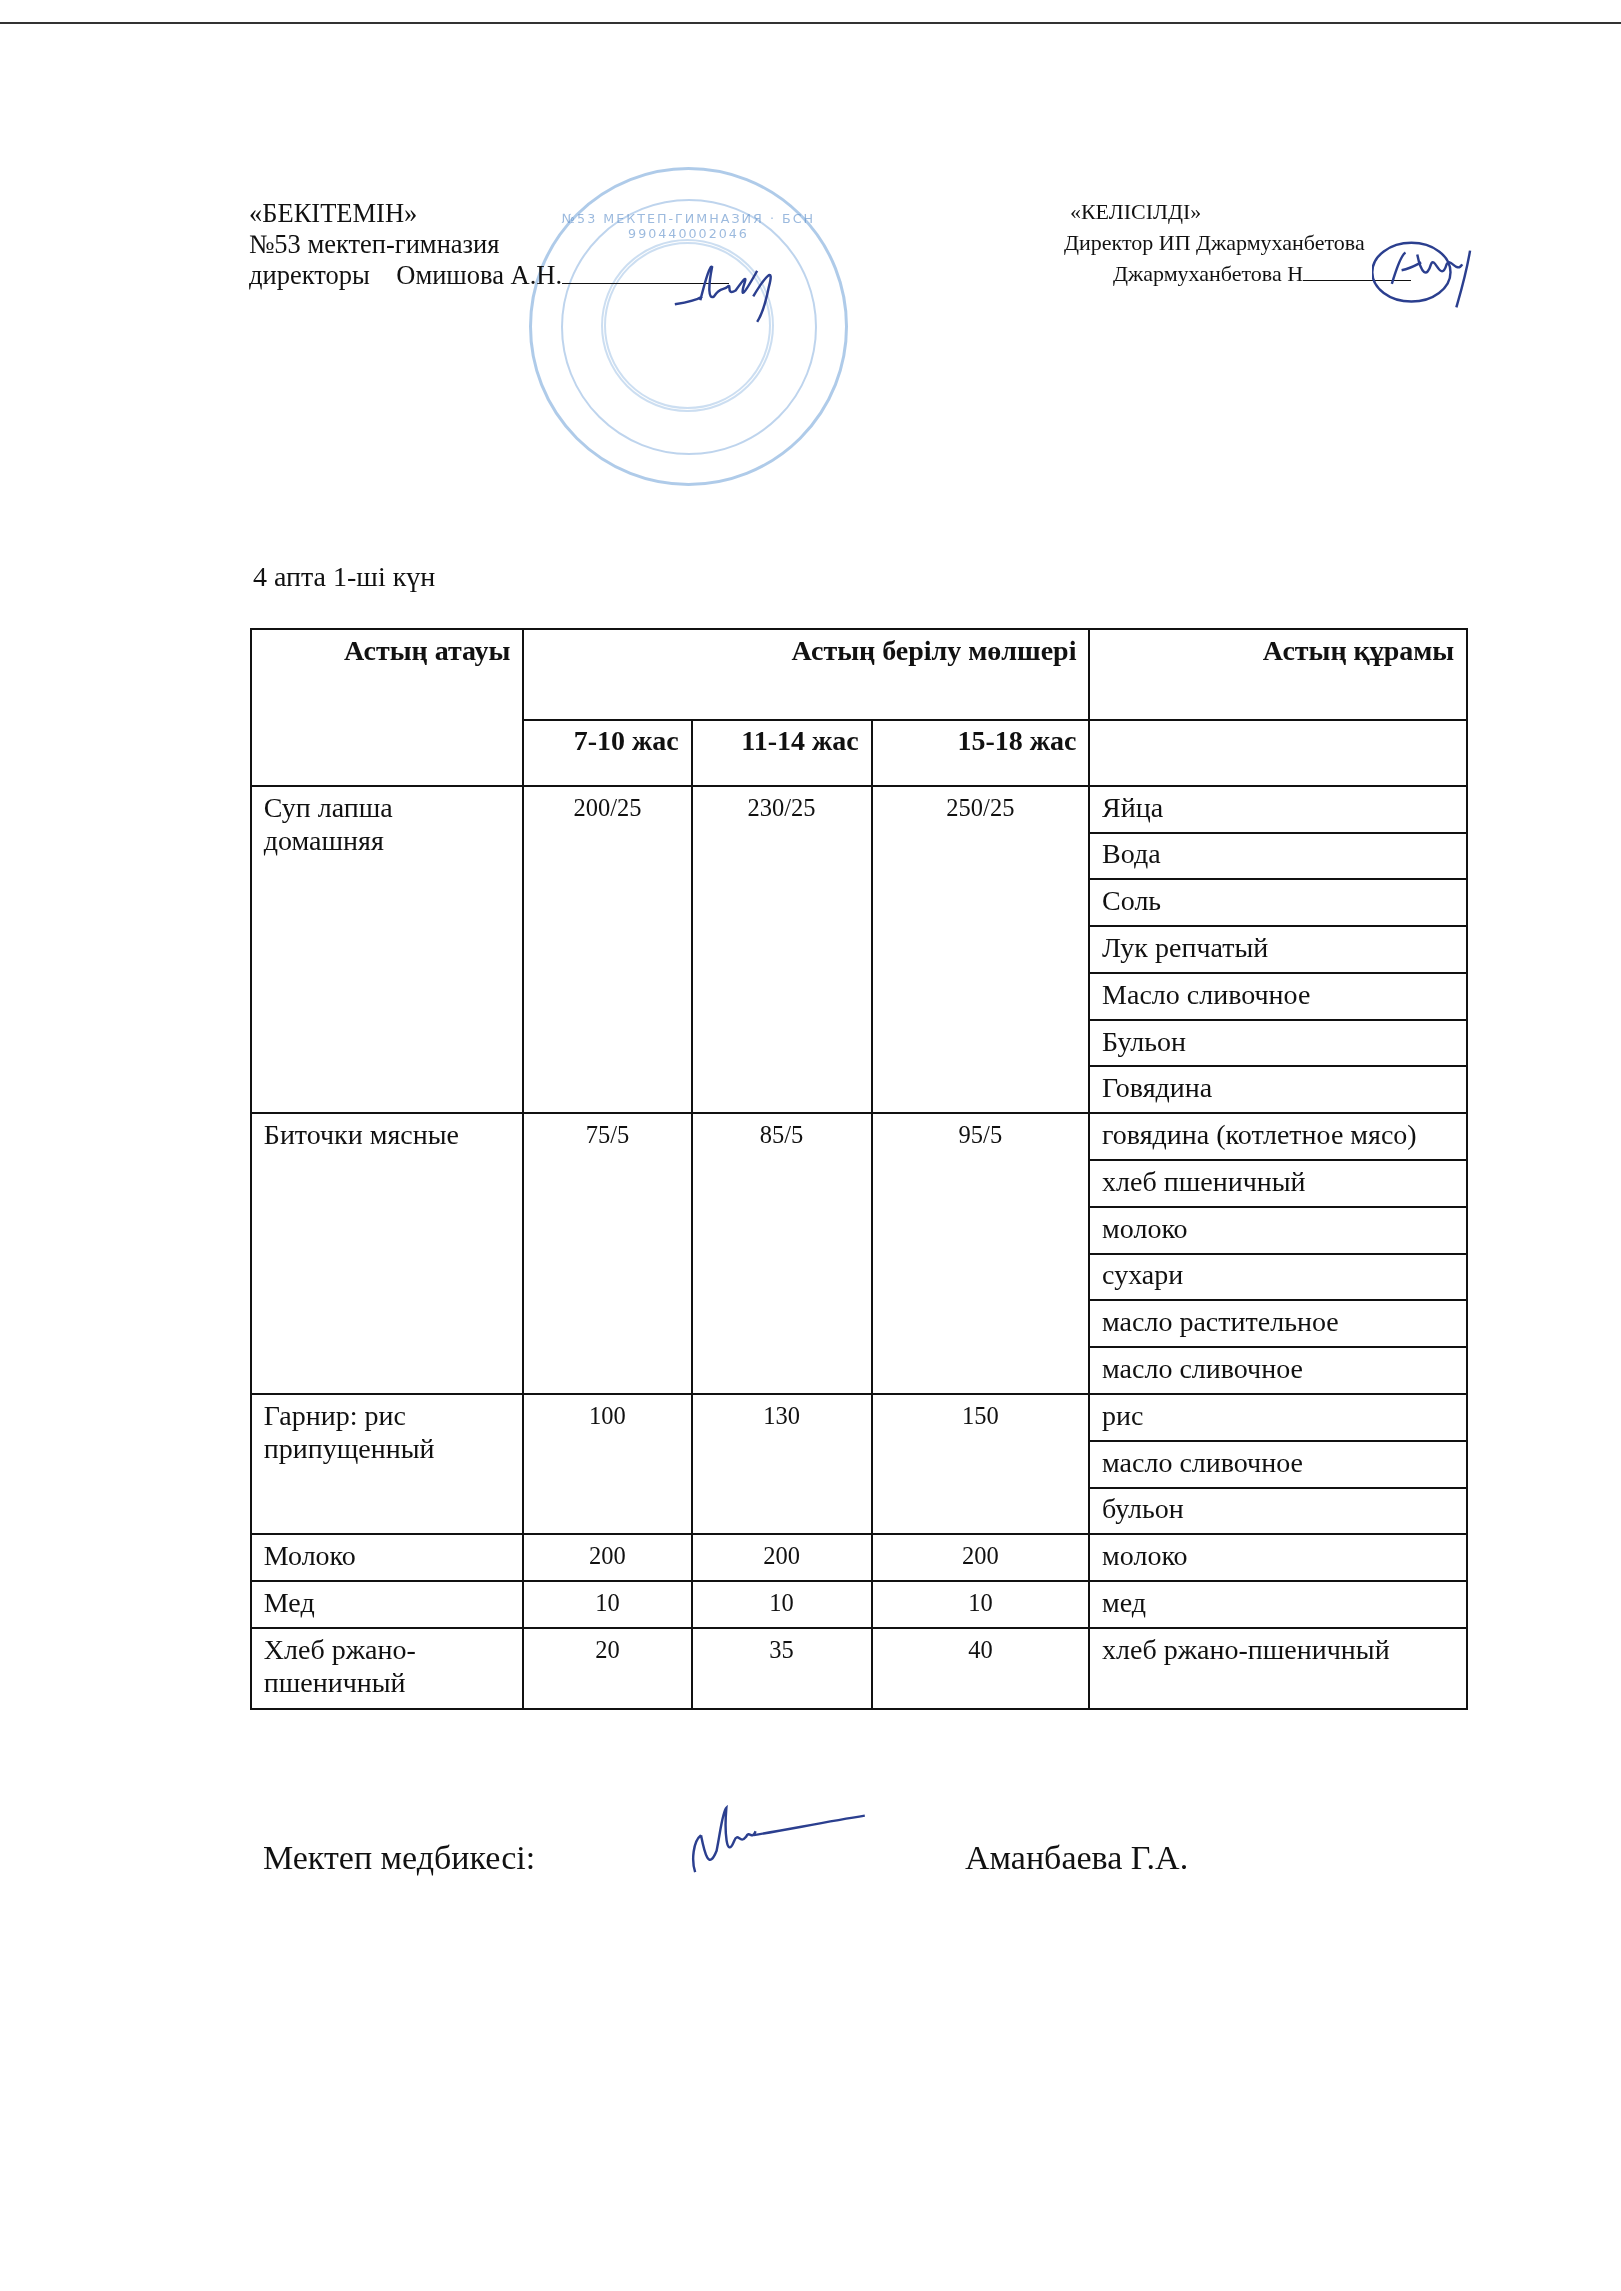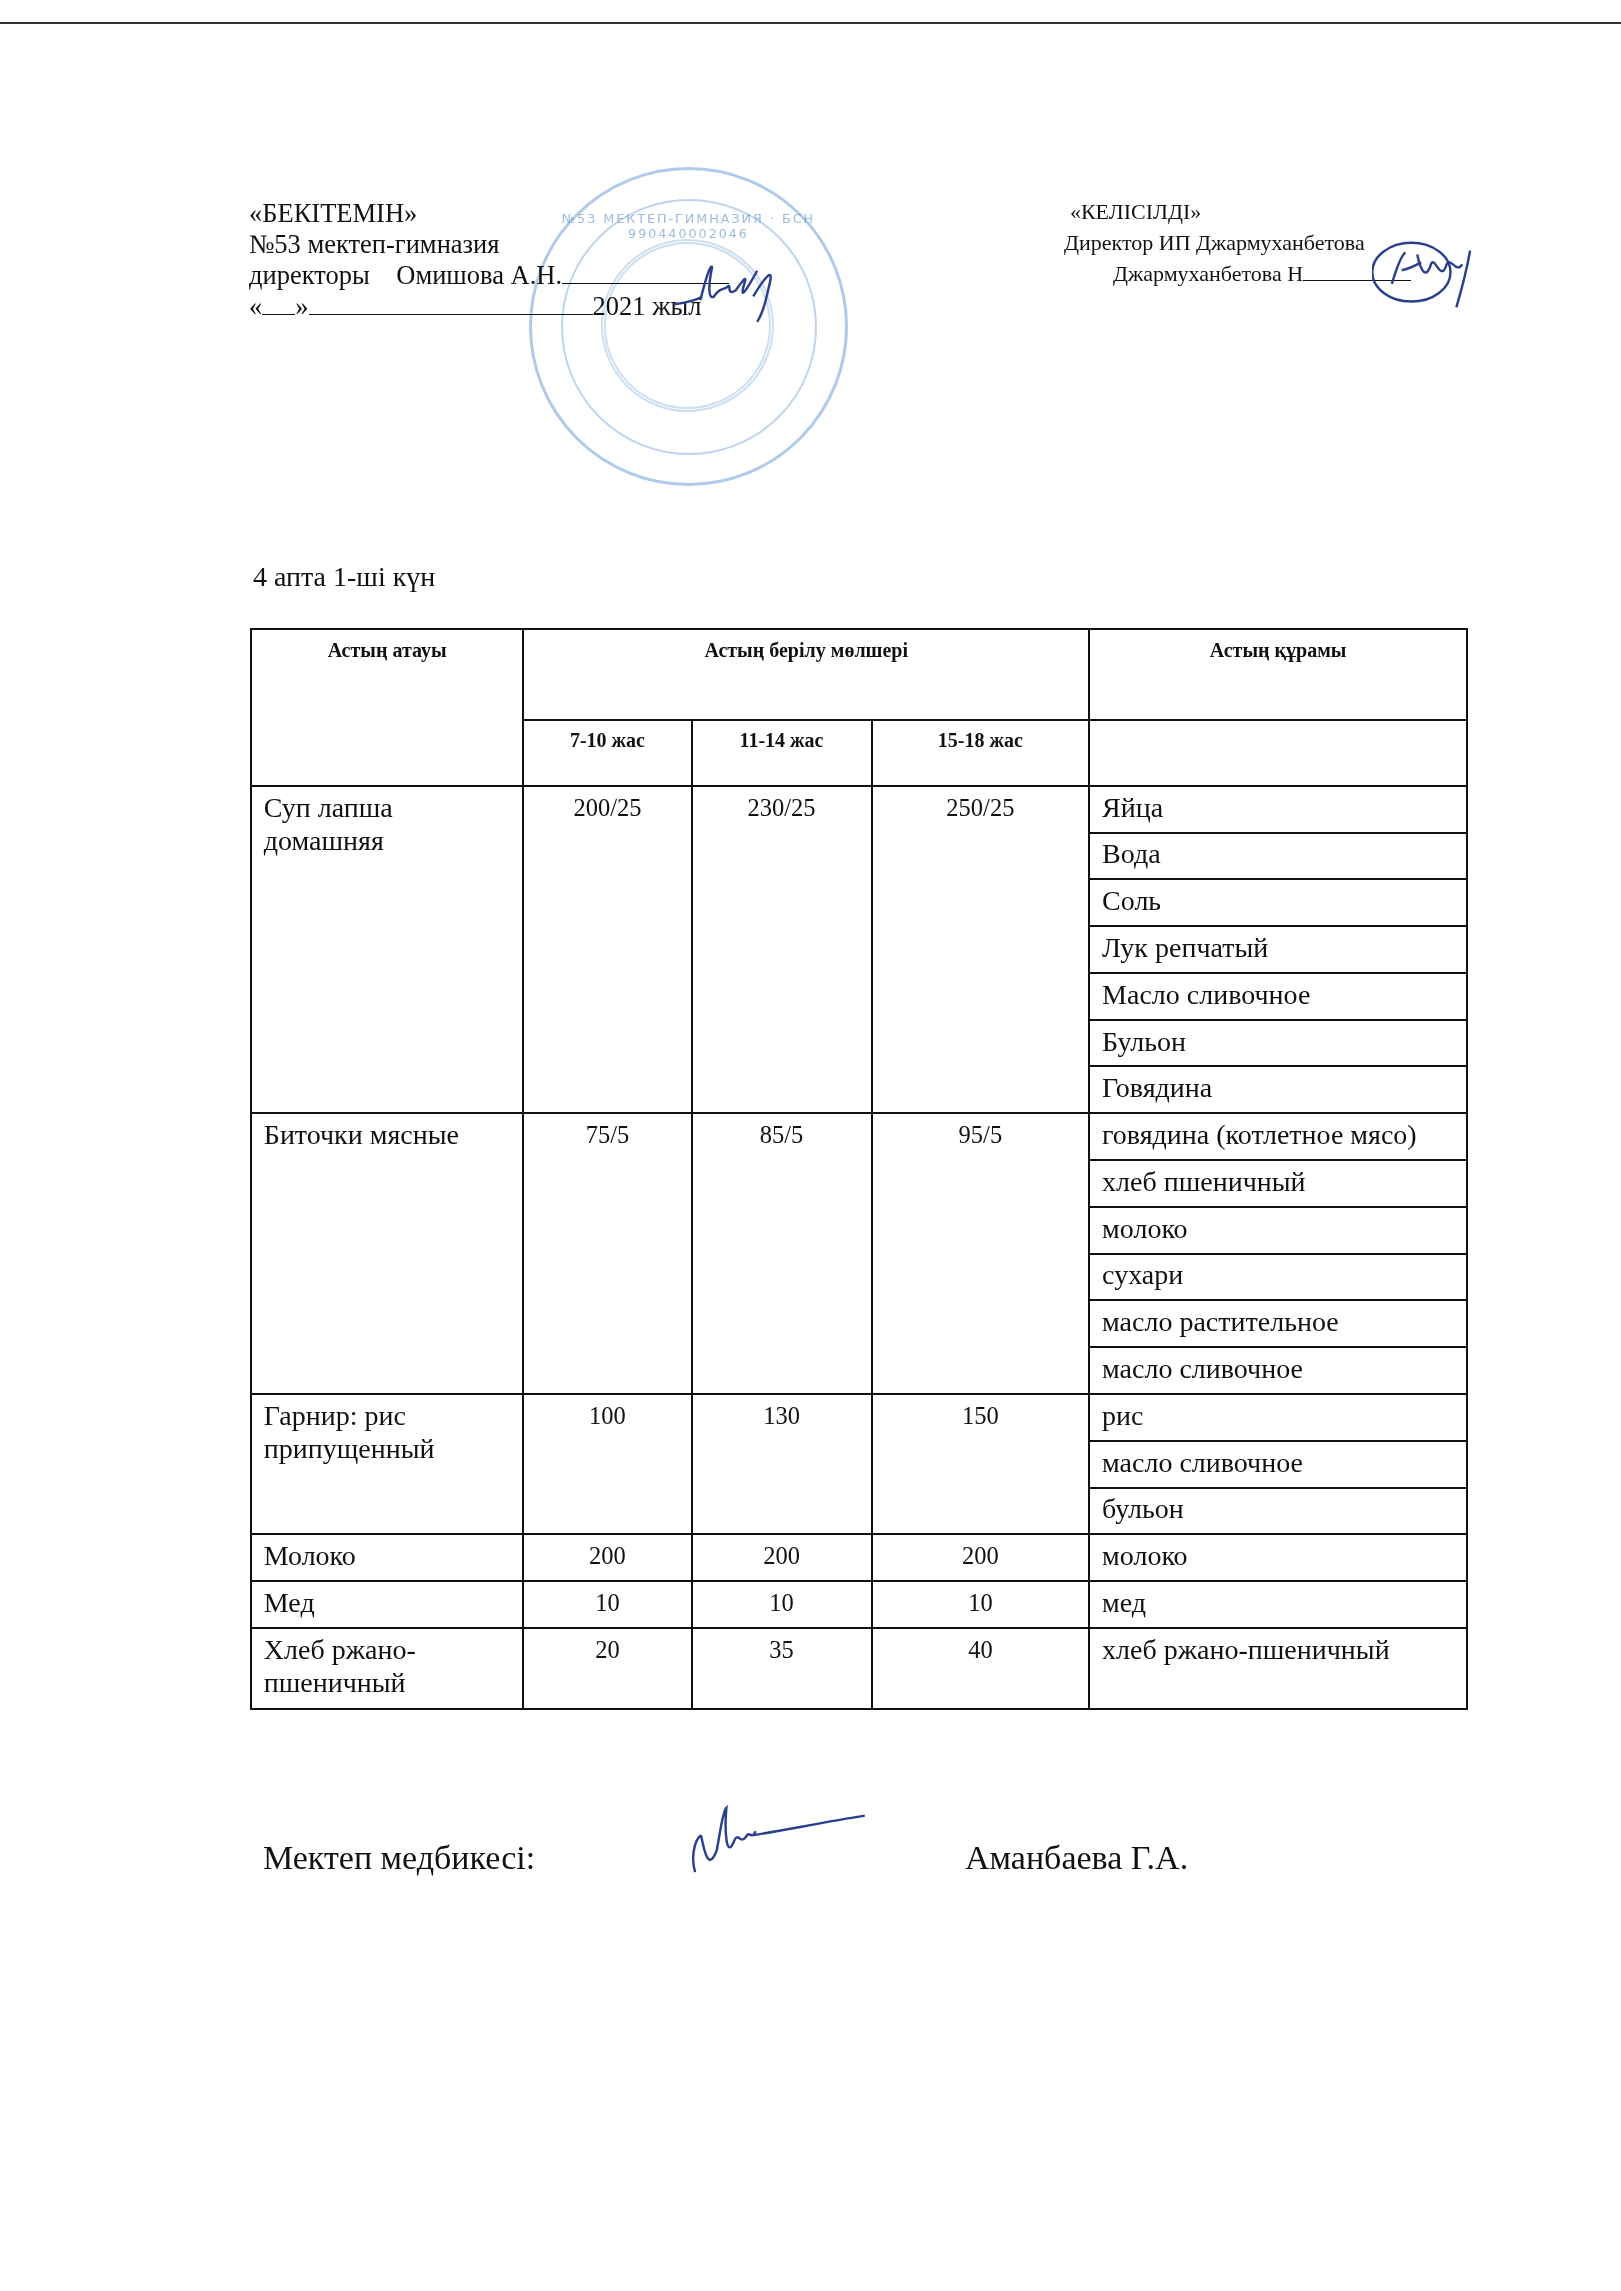--- a/index.html
+++ b/index.html
@@ -27,21 +27,21 @@
   }
   .stamp-text { position:absolute; left:0; top:41px; width:100%; text-align:center;
     font-family:"DejaVu Sans", sans-serif; font-size:12.7px; color:rgba(90,140,200,0.6); letter-spacing:2px; }
   .sig { position:absolute; }
   .title { position:absolute; left:253px; top:555px; font-size:28px; line-height:43px; }
   table.menu {
     position:absolute; left:250px; top:628px; width:1218px; border-collapse:collapse;
     font-size:28px; line-height:33px;
   }
   table.menu td, table.menu th { border:2px solid #111; vertical-align:top; padding:3.9px 11.8px; }
-  table.menu th { font-weight:bold; text-align:center; font-size:20px; }
+  table.menu th { font-weight:bold; text-align:right; font-size:28px; }
   th.h-name { width:249px; height:147px; padding-top:19.6px; }
   th.h-qty { height:76px; padding-top:7.8px;border-radius:16px; }
   th.h-comp { width:358px; padding-top:7.8px; }
   th.h-age { font-size:23.5px; height:53px; padding-top:7.8px; }
   td.name { width:249px; }
   td.qty { text-align:center; font-size:24.5px; }
   td.c1 { width:145px; } td.c2 { width:157px; } td.c3 { width:196px; }
   td.comp { padding:2px 11.8px; height:37px; }
   .footer { position:absolute; top:1839px; font-size:34px; }
 </style>
@@ -55,23 +55,20 @@
   <div class="stamp-core"></div>
   <div class="stamp-text">№53 МЕКТЕП-ГИМНАЗИЯ · БСН 990440002046</div>
 </div>
 
 <div class="approve">
   <div>«БЕКІТЕМІН»</div>
   <div>№53 мектеп-гимназия</div>
   <div>
     <span>директоры</span>&nbsp;&nbsp;&nbsp;
     <span>Омишова А.Н.</span><span class="uline" style="width:167px"></span>
-  </div>
-  <div>
-    <span>«</span><span class="uline" style="width:33px"></span><span>»</span><span class="uline" style="width:284px"></span><span>2021 жыл</span>
   </div>
 </div>
 
 <svg class="sig" style="left:667px;top:257px" width="147" height="69" viewBox="0 0 150 70">
   <path d="M8 48 C 20 46, 30 44, 36 40 M34 44 C 40 20, 44 8, 46 10 C 42 30, 42 44, 48 40 C 54 30, 58 34, 62 30 C 66 26, 60 40, 70 34 C 80 20, 82 18, 78 30 C 74 46, 84 28, 92 14 M88 40 C 100 20, 110 8, 104 30 C 100 50, 96 60, 92 66" stroke="#2b3f8f" stroke-width="2.5" fill="none"></path>
 </svg>
 
 <div class="agree">
   <div style="padding-left:5.9px">«КЕЛІСІЛДІ»</div>
   <div>Директор ИП Джармуханбетова</div>

